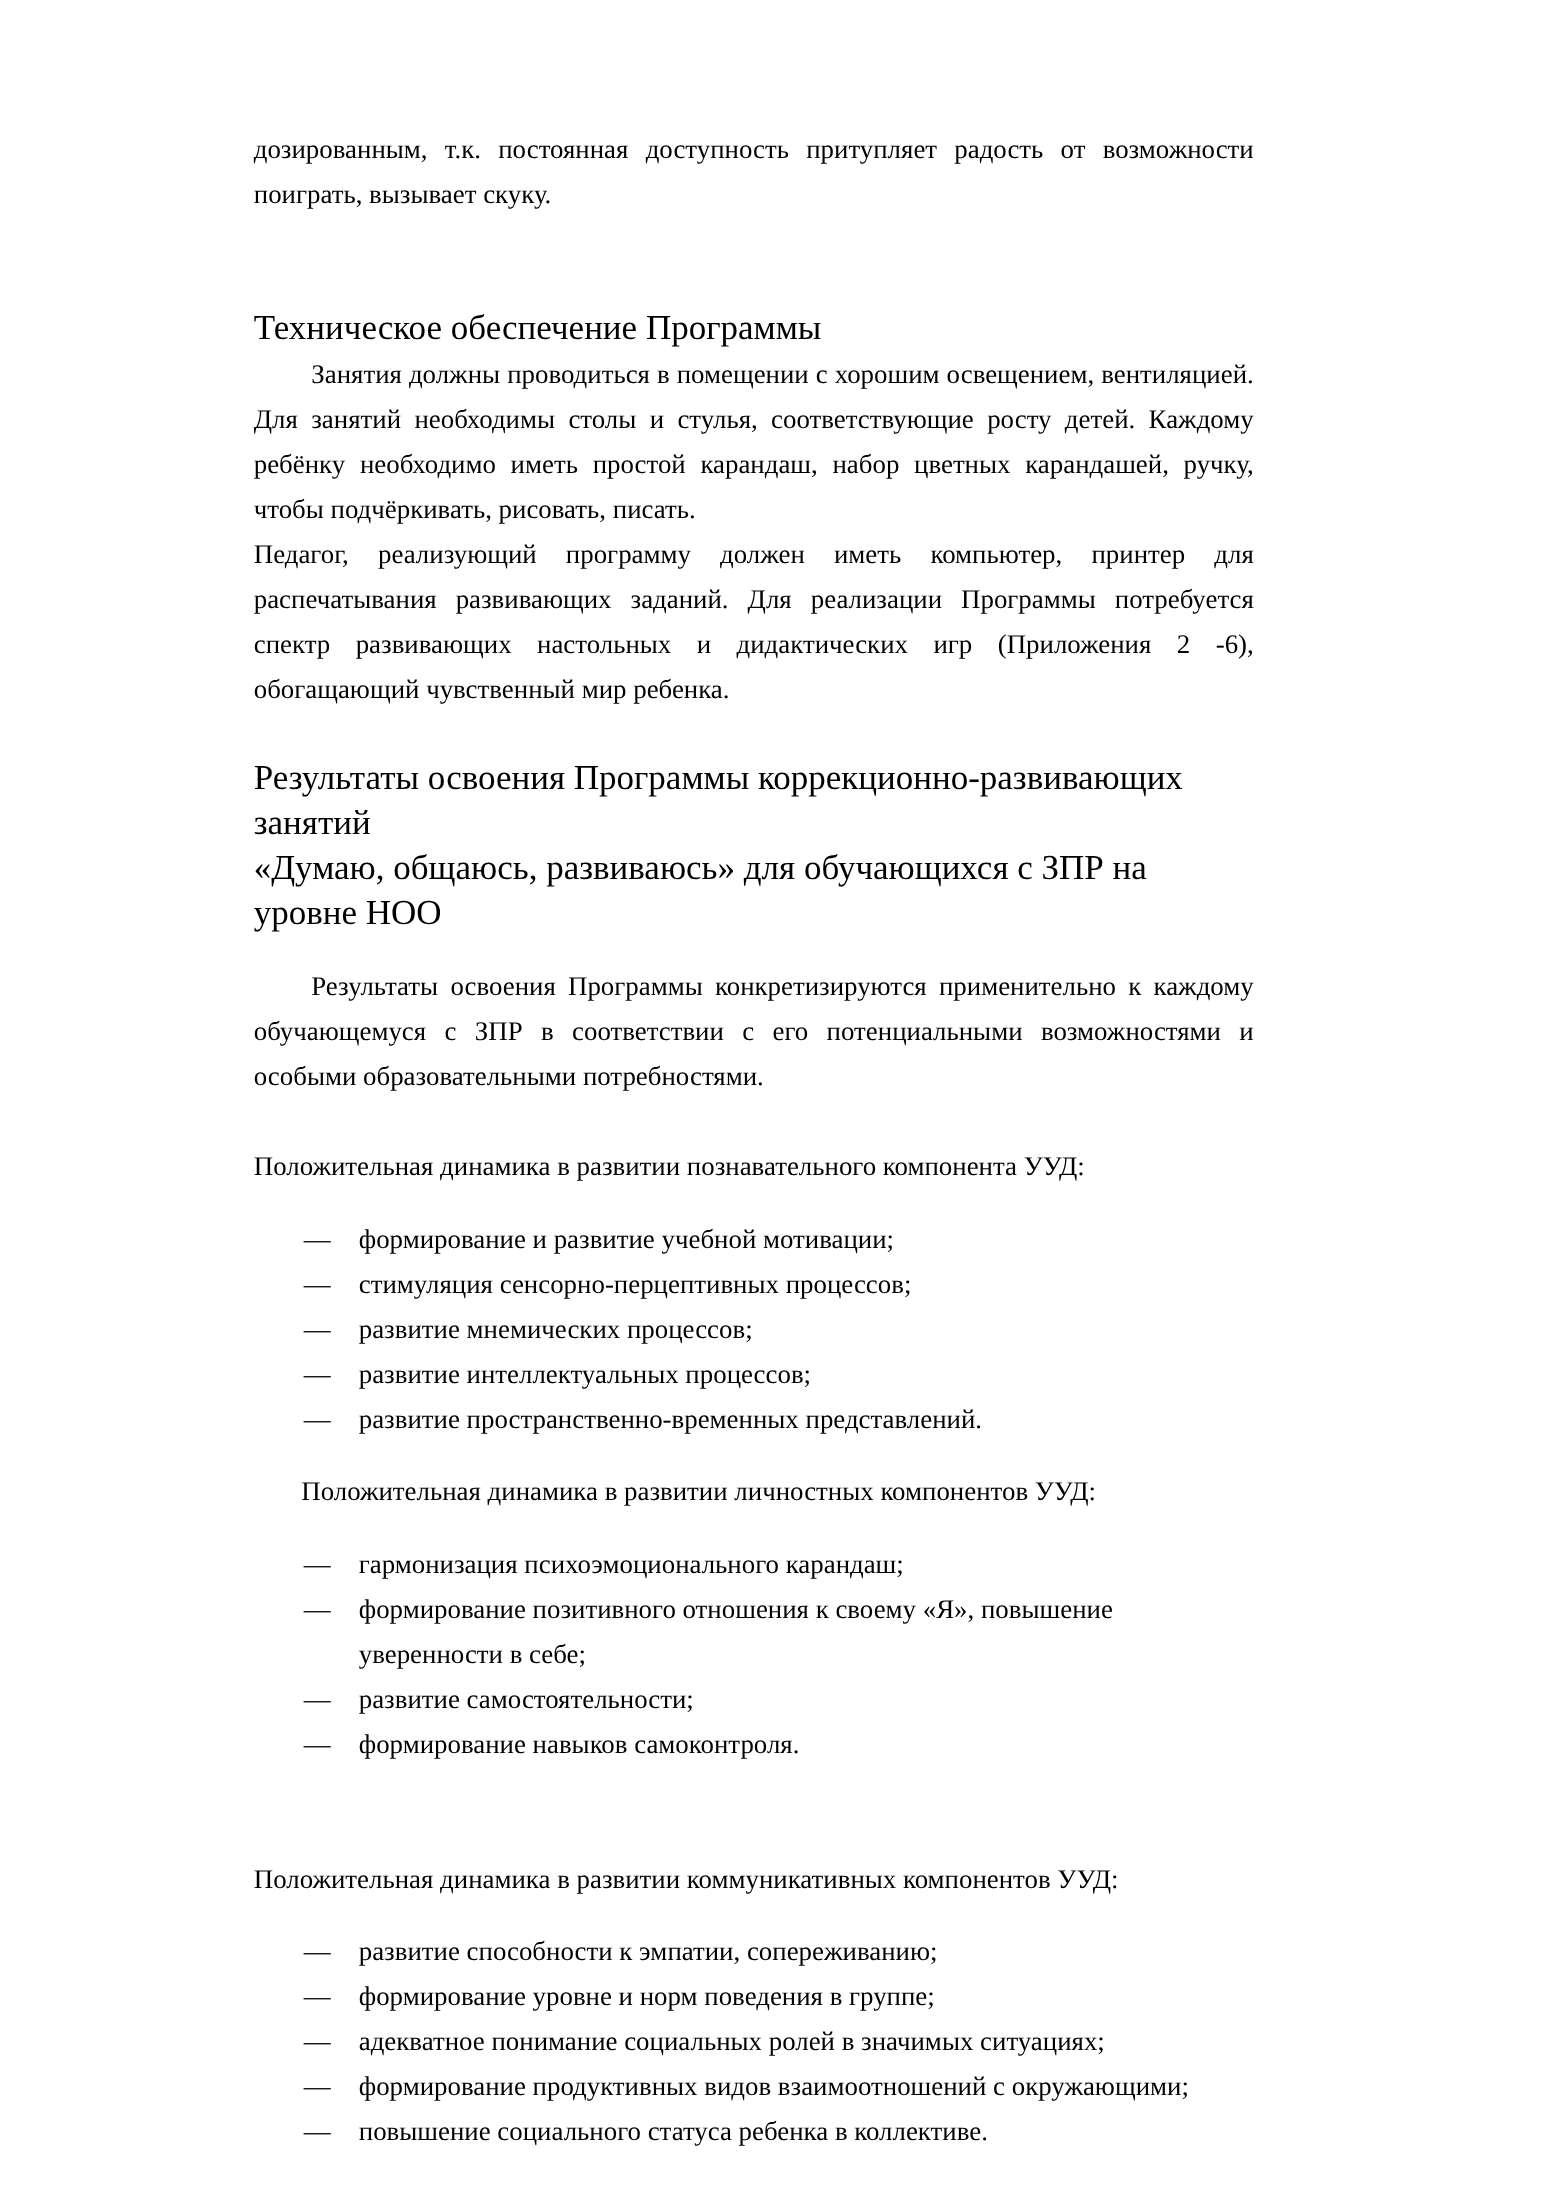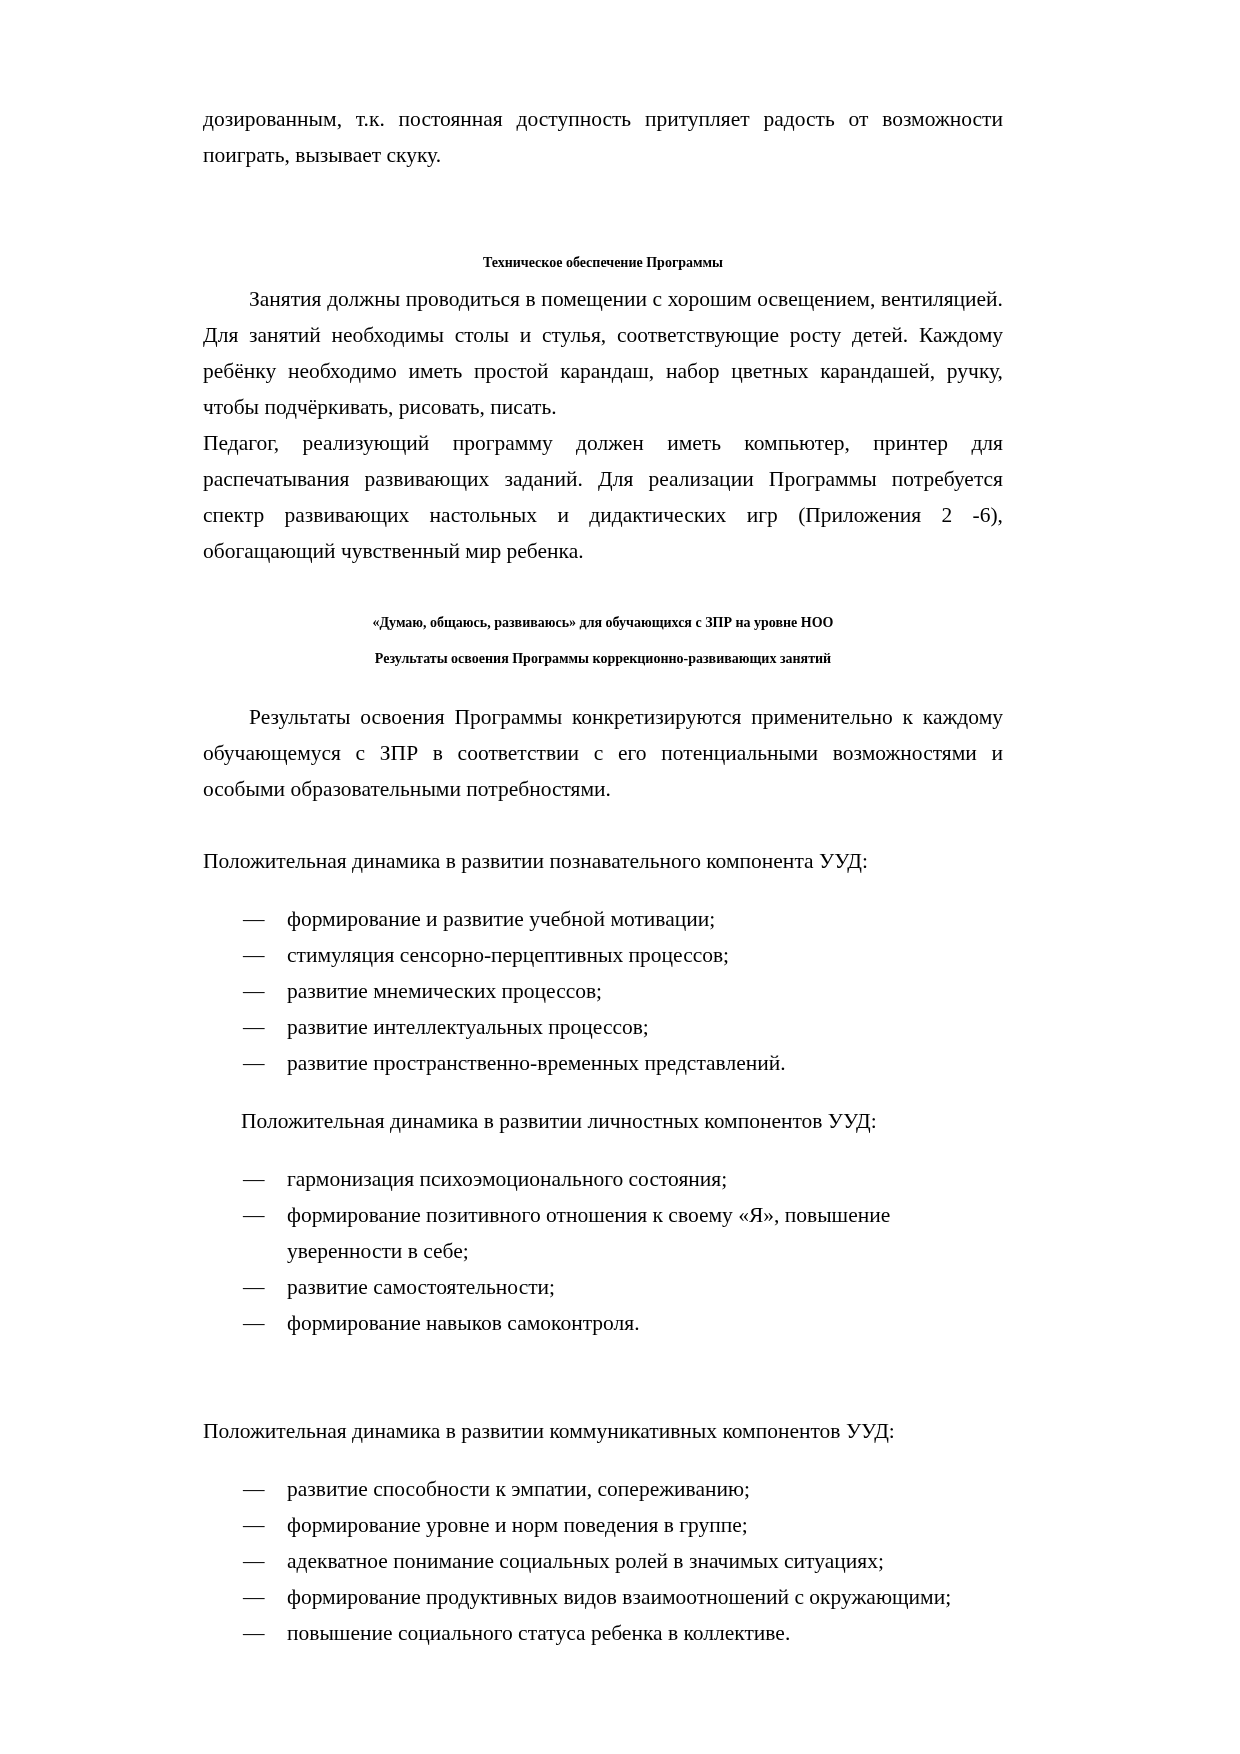--- a/index.html
+++ b/index.html
@@ -36,24 +36,23 @@
     font-size: 21.5px;
     line-height: 36px;
     text-align: justify;
     text-justify: inter-word;
     hyphens: none;
   }
   .indent {
     text-indent: 46px;
   }
   .center-head {
-    font-size: 14px;
+    font-size: 28px;
     line-height: 36px;
-    font-weight: bold;
-    text-align: center;
+    font-weight: normal;
   }
   .section-head {
     font-size: 21.5px;
     line-height: 36px;
     font-weight: normal;
     text-align: left;
   }
   .gap-xl { height: 72px; }
   .gap-lg { height: 36px; }
   .gap-md { height: 22px; }
@@ -91,22 +90,22 @@
     <div class="gap-xl"></div>
 
     <h2 class="center-head">Техническое обеспечение Программы</h2>
 
     <p class="body-text indent">Занятия должны проводиться в помещении с хорошим освещением, вентиляцией. Для занятий необходимы столы и стулья, соответствующие росту детей. Каждому ребёнку необходимо иметь простой карандаш, набор цветных карандашей, ручку, чтобы подчёркивать, рисовать, писать.</p>
 
     <p class="body-text">Педагог, реализующий программу должен иметь компьютер, принтер для распечатывания развивающих заданий. Для реализации Программы потребуется спектр развивающих настольных и дидактических игр (Приложения 2 -6), обогащающий чувственный мир ребенка.</p>
 
     <div class="gap-lg"></div>
 
+    <h2 class="center-head">Результаты освоения Программы коррекционно-развивающих занятий</h2>
     <h2 class="center-head">«Думаю, общаюсь, развиваюсь» для обучающихся с ЗПР на уровне НОО</h2>
-    <h2 class="center-head">Результаты освоения Программы коррекционно-развивающих занятий</h2>
 
     <div class="gap-md"></div>
 
     <p class="body-text indent">Результаты освоения Программы конкретизируются применительно к каждому обучающемуся с ЗПР в соответствии с его потенциальными возможностями и особыми образовательными потребностями.</p>
 
     <div class="gap-lg"></div>
 
     <h3 class="section-head">Положительная динамика в развитии познавательного компонента УУД:</h3>
 
     <div class="gap-md"></div>
@@ -136,21 +135,21 @@
 
     <div class="gap-md"></div>
 
     <h3 class="section-head" style="padding-left:38px;">Положительная  динамика в развитии личностных компонентов УУД:</h3>
 
     <div class="gap-md"></div>
 
     <ul class="dash-list">
       <li>
         <span class="dash">—</span>
-        <span class="li-text">гармонизация психоэмоционального состояния;</span>
+        <span class="li-text">гармонизация психоэмоционального карандаш;</span>
       </li>
       <li>
         <span class="dash">—</span>
         <span class="li-text">формирование позитивного отношения к своему «Я», повышение уверенности в себе;</span>
       </li>
       <li>
         <span class="dash">—</span>
         <span class="li-text">развитие самостоятельности;</span>
       </li>
       <li>

